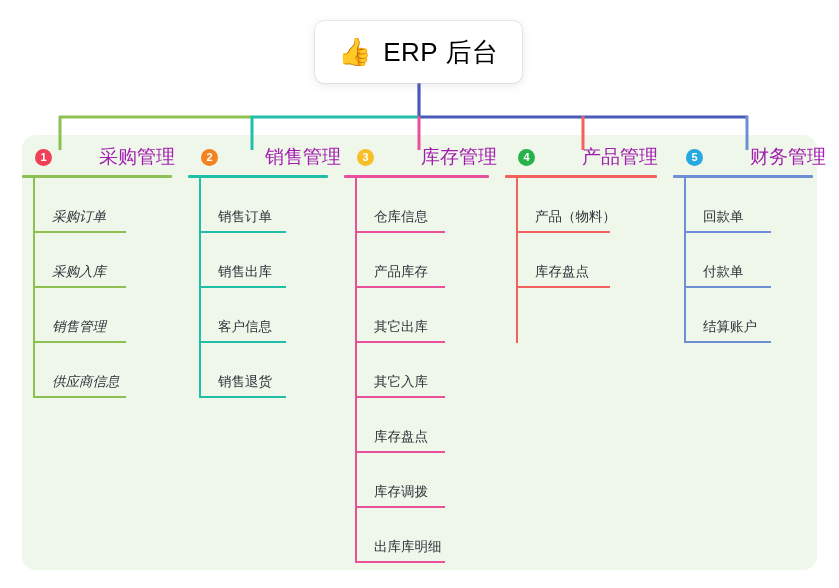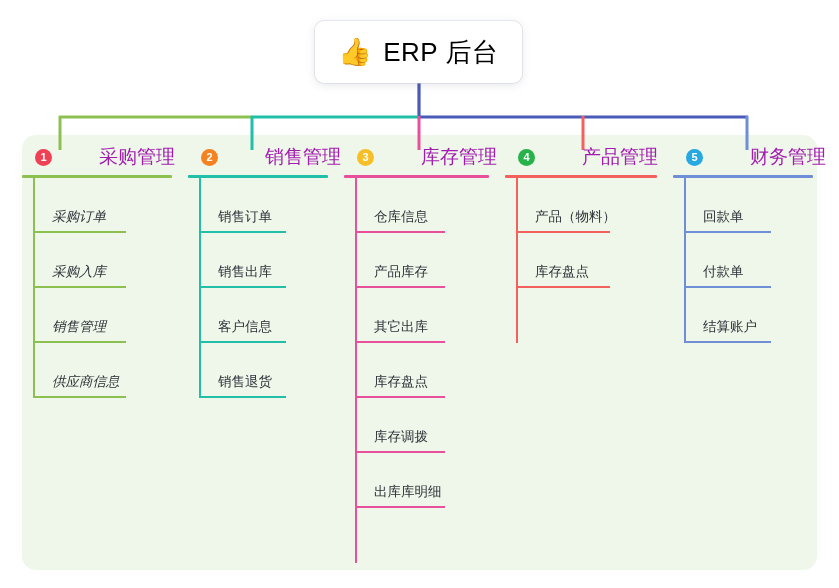--- a/index.html
+++ b/index.html
@@ -146,20 +146,24 @@
         </div>
         <div class="item">
           <span class="item-label">产品库存</span>
           <div class="item-rule" style="background: rgb(232, 80, 155); width: 90px;"></div>
         </div>
         <div class="item">
           <span class="item-label">其它出库</span>
           <div class="item-rule" style="background: rgb(232, 80, 155); width: 90px;"></div>
         </div>
         <div class="item">
+          <span class="item-label">其它入库</span>
+          <div class="item-rule" style="background: rgb(232, 80, 155); width: 90px;"></div>
+        </div>
+        <div class="item">
           <span class="item-label">库存盘点</span>
           <div class="item-rule" style="background: rgb(232, 80, 155); width: 90px;"></div>
         </div>
         <div class="item">
           <span class="item-label">库存调拨</span>
           <div class="item-rule" style="background: rgb(232, 80, 155); width: 90px;"></div>
         </div>
         <div class="item">
           <span class="item-label">出库库明细</span>
           <div class="item-rule" style="background: rgb(232, 80, 155); width: 90px;"></div>

